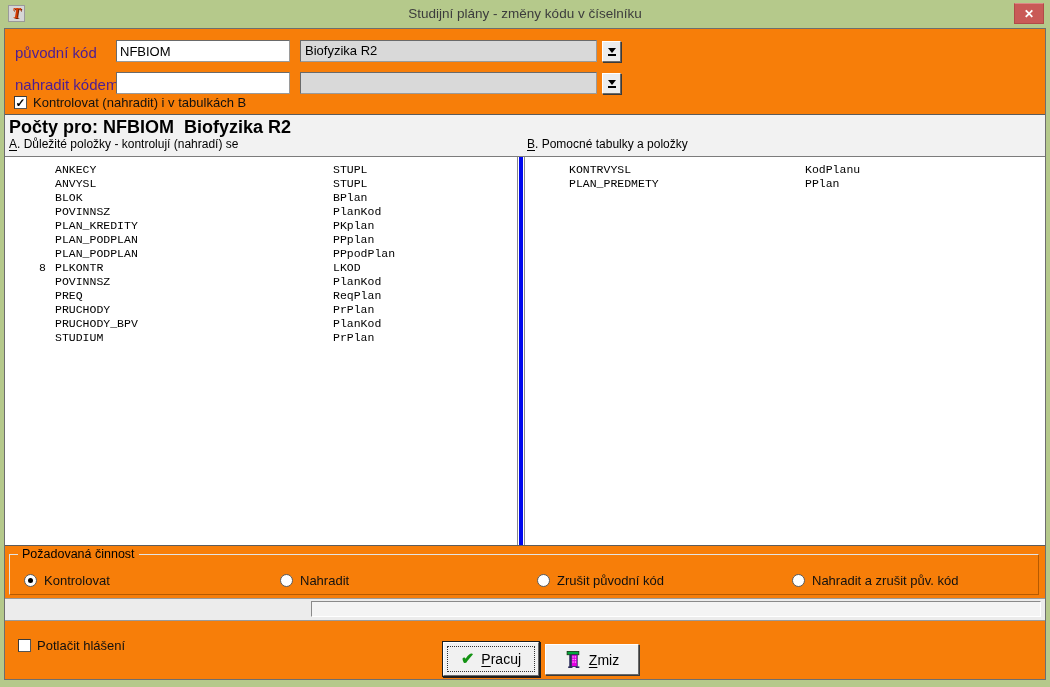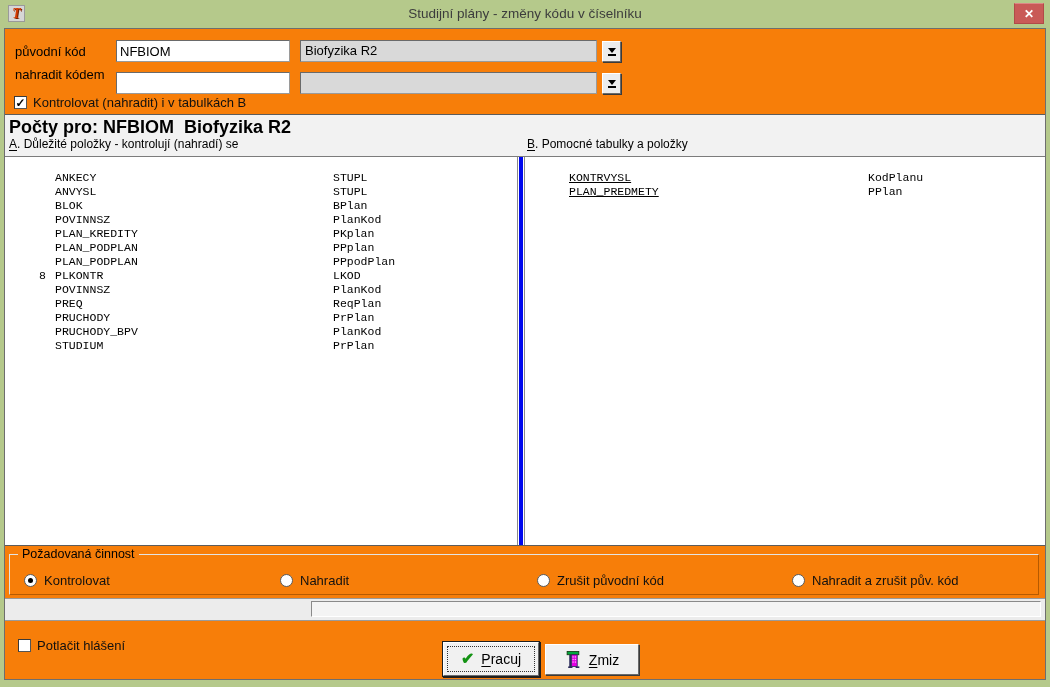--- a/index.html
+++ b/index.html
@@ -33,22 +33,22 @@
     background:#fff;
   }
   .sec{position:relative;box-sizing:border-box;}
   .sec-form   {height:85px;background:#f77e09;}
   .sec-head   {height:42px;background:#f2f2f2;border-top:1px solid #5c5c5c;}
   .sec-lists  {flex:1;background:#ffffff;border-top:1px solid #7c7c7c;border-bottom:1px solid #5c5c5c;}
   .sec-group  {height:52px;background:#f77e09;}
   .sec-strip  {height:23px;background:#ececec;border-top:1px solid #9a9a9a;border-bottom:1px solid #9a9a9a;}
   .sec-footer {height:58px;background:#f77e09;}
   
-  .f-label{position:absolute;font-size:13px;color:#000000;text-align:right;}
-  .lbl1{left:10px;top:15px;} .lbl2{left:10px;top:38px;}
+  .f-label{position:absolute;font-size:15px;color:#4c1d95;text-align:right;}
+  .lbl1{left:10px;top:15px;} .lbl2{left:10px;top:47px;}
   .edit{
     position:absolute;width:174px;height:22px;background:#fff;
     border:1px solid #9a9a9a;border-top-color:#6a6a6a;border-left-color:#6a6a6a;
     box-sizing:border-box;font-family:"Liberation Sans",sans-serif;
     font-size:13px;color:#000;padding:0 3px;outline:none;
   }
   .edit1{left:111px;top:11px;} .edit2{left:111px;top:43px;}
   .ro{
     position:absolute;width:297px;height:22px;background:#d9d9d9;
     border:1px solid #9a9a9a;border-top-color:#6a6a6a;border-left-color:#6a6a6a;
@@ -75,33 +75,33 @@
     display:flex;align-items:center;justify-content:center;
     font-size:12px;font-weight:bold;color:#000;line-height:10px;
   }
   .checkrow .c-label{font-size:13px;color:#101010;}
   
   .sum-title{position:absolute;left:4px;top:2px;font-size:18px;font-weight:bold;color:#000;white-space:pre;}
   .col-label{position:absolute;top:22px;font-size:12px;color:#000;white-space:pre;}
   .col-a{left:4px;} .col-b{left:522px;}
   .col-label u{text-underline-offset:2px;}
   
-  .panel{position:absolute;top:10px;bottom:2px;overflow:hidden;padding-top:4px;box-sizing:border-box;}
+  .panel{position:absolute;top:2px;bottom:2px;overflow:hidden;padding-top:4px;box-sizing:border-box;}
   .panel-a{left:2px;width:510px;}
   .panel-b{left:520px;right:2px;}
   .divider{position:absolute;left:512px;top:0;bottom:0;width:8px;background:#fff;
     border-left:1px solid #8a8a8a;border-right:1px solid #8a8a8a;box-sizing:border-box;
     display:flex;}
   .divider .blue{width:4px;height:100%;background:#0008ee;margin-left:1px;}
   .lrow{display:flex;font-family:"Liberation Mono","DejaVu Sans Mono",monospace;
     font-size:11.5px;line-height:14px;color:#000;white-space:pre;}
   .panel-a .cc{width:48px;text-align:right;padding-right:9px;box-sizing:border-box;}
   .panel-a .cn{width:278px;}
   .panel-b .cc{width:44px;}
-  .panel-b .cn{width:299px;text-decoration:underline;}
+  .panel-b .cn{width:236px;}
   .cv{flex:1;}
   
   .groupbox{
     position:absolute;left:4px;right:6px;top:8px;bottom:3px;
     border:1px solid #e3e3e3;border-bottom-color:#b55a00;border-right-color:#b55a00;
   }
   .legend{
     position:absolute;top:-8px;left:8px;background:#f77e09;padding:0 4px;
     font-size:12.5px;color:#000;
   }

